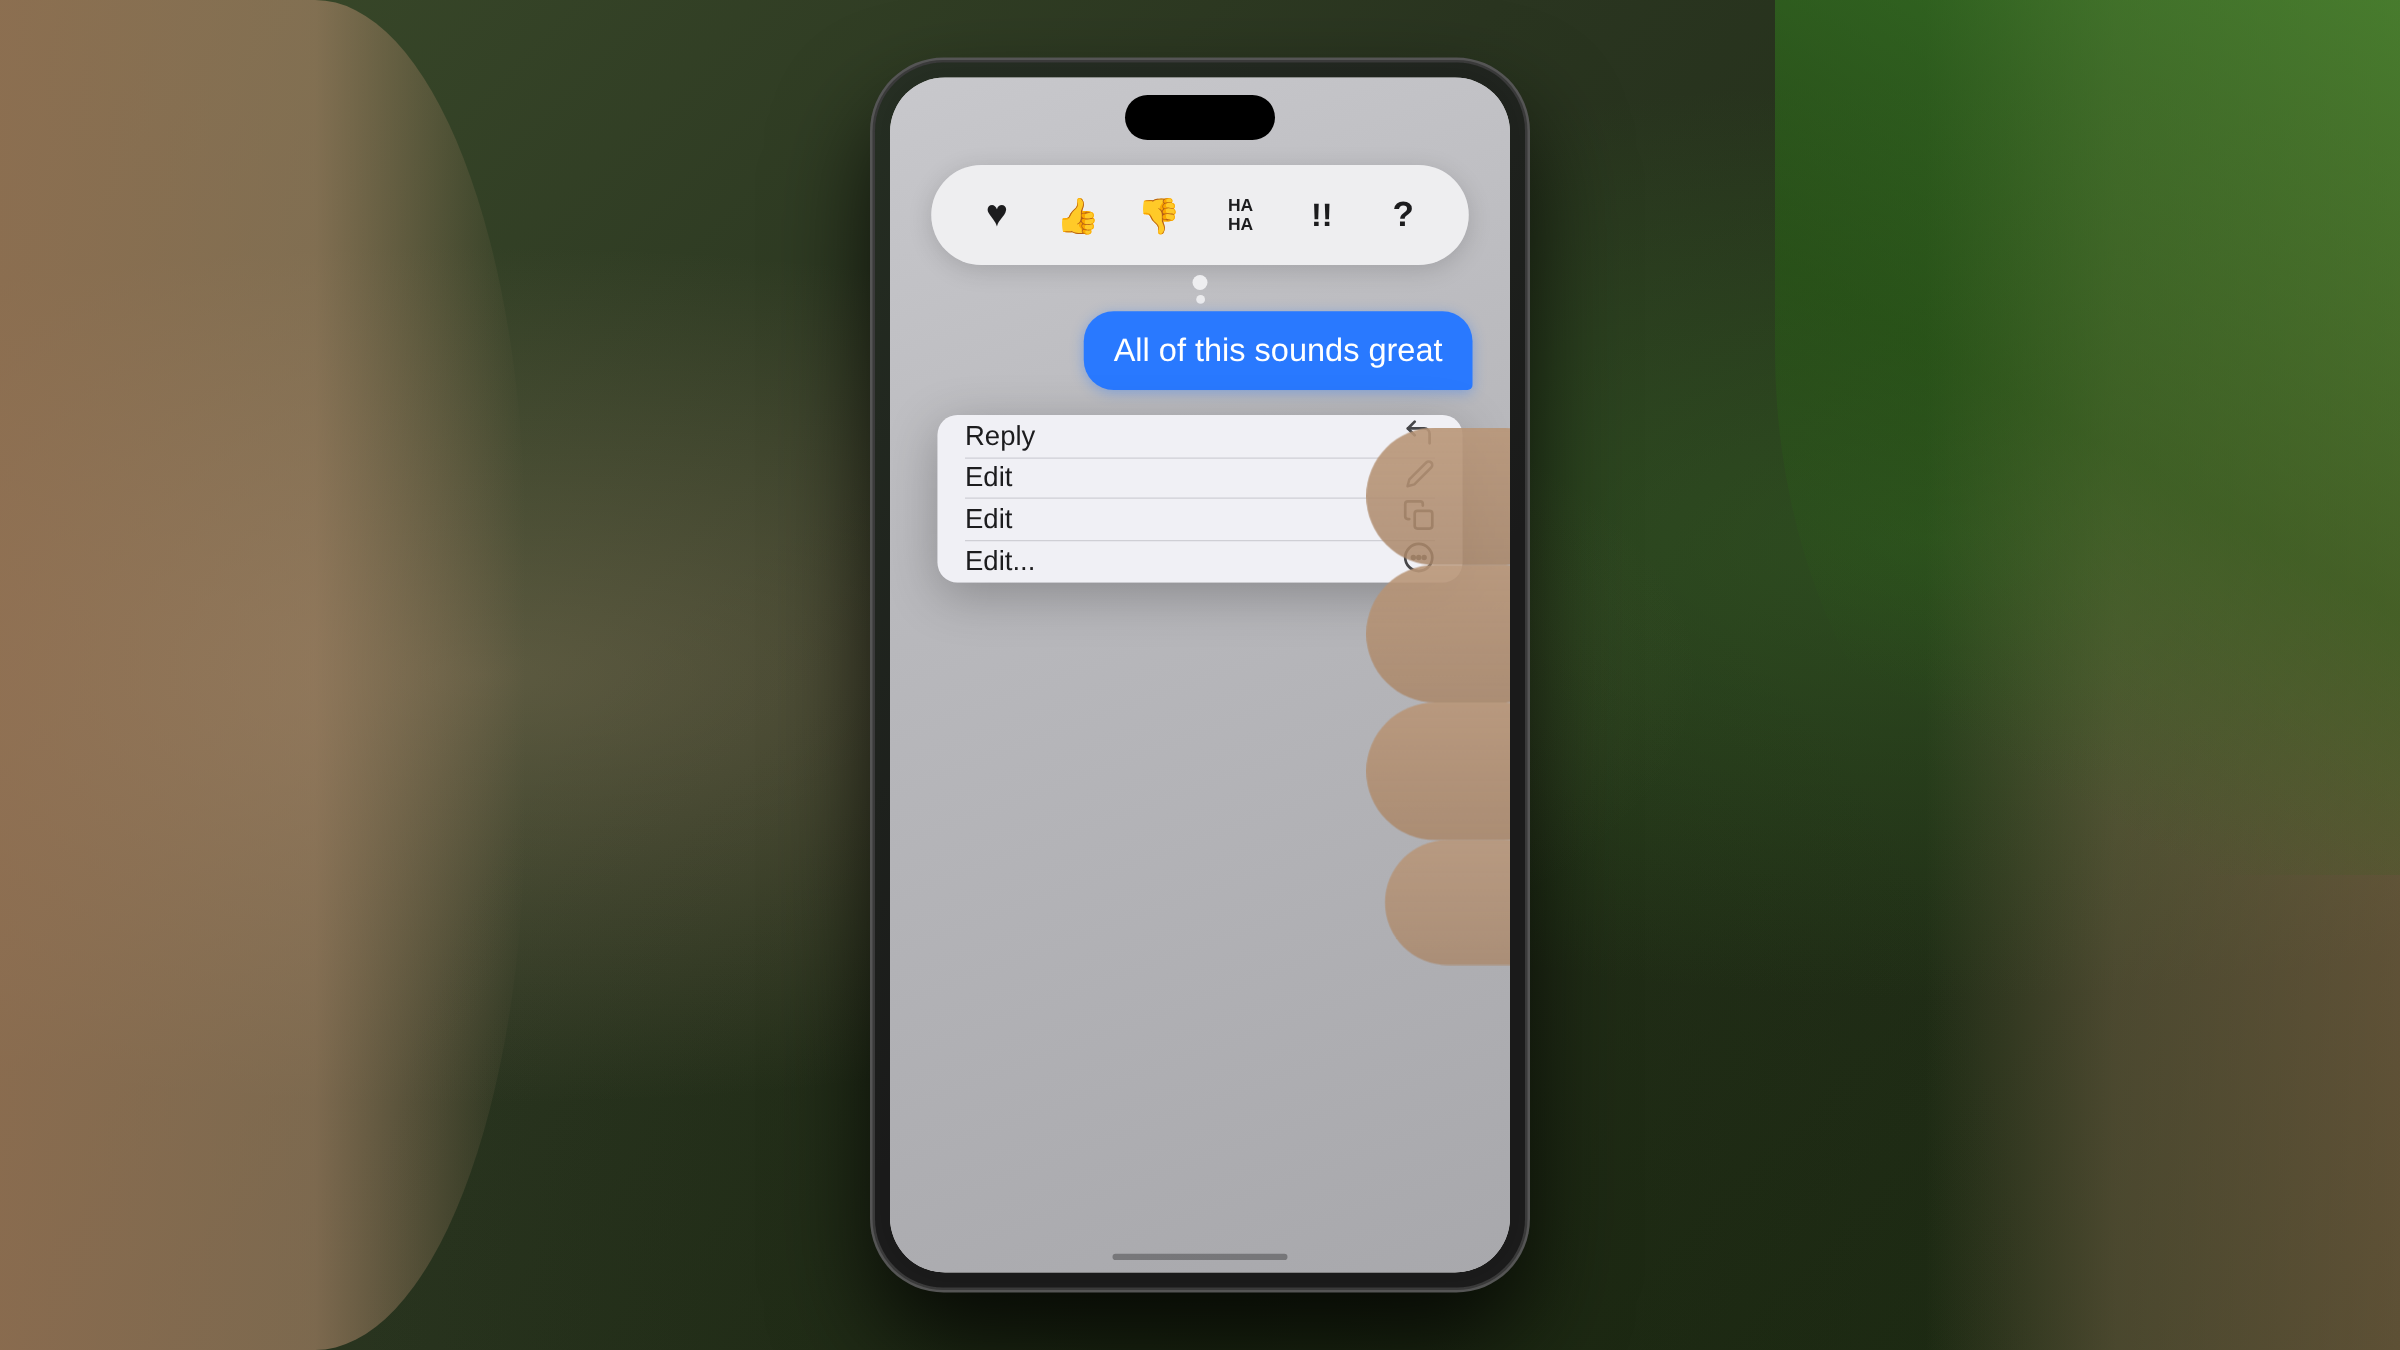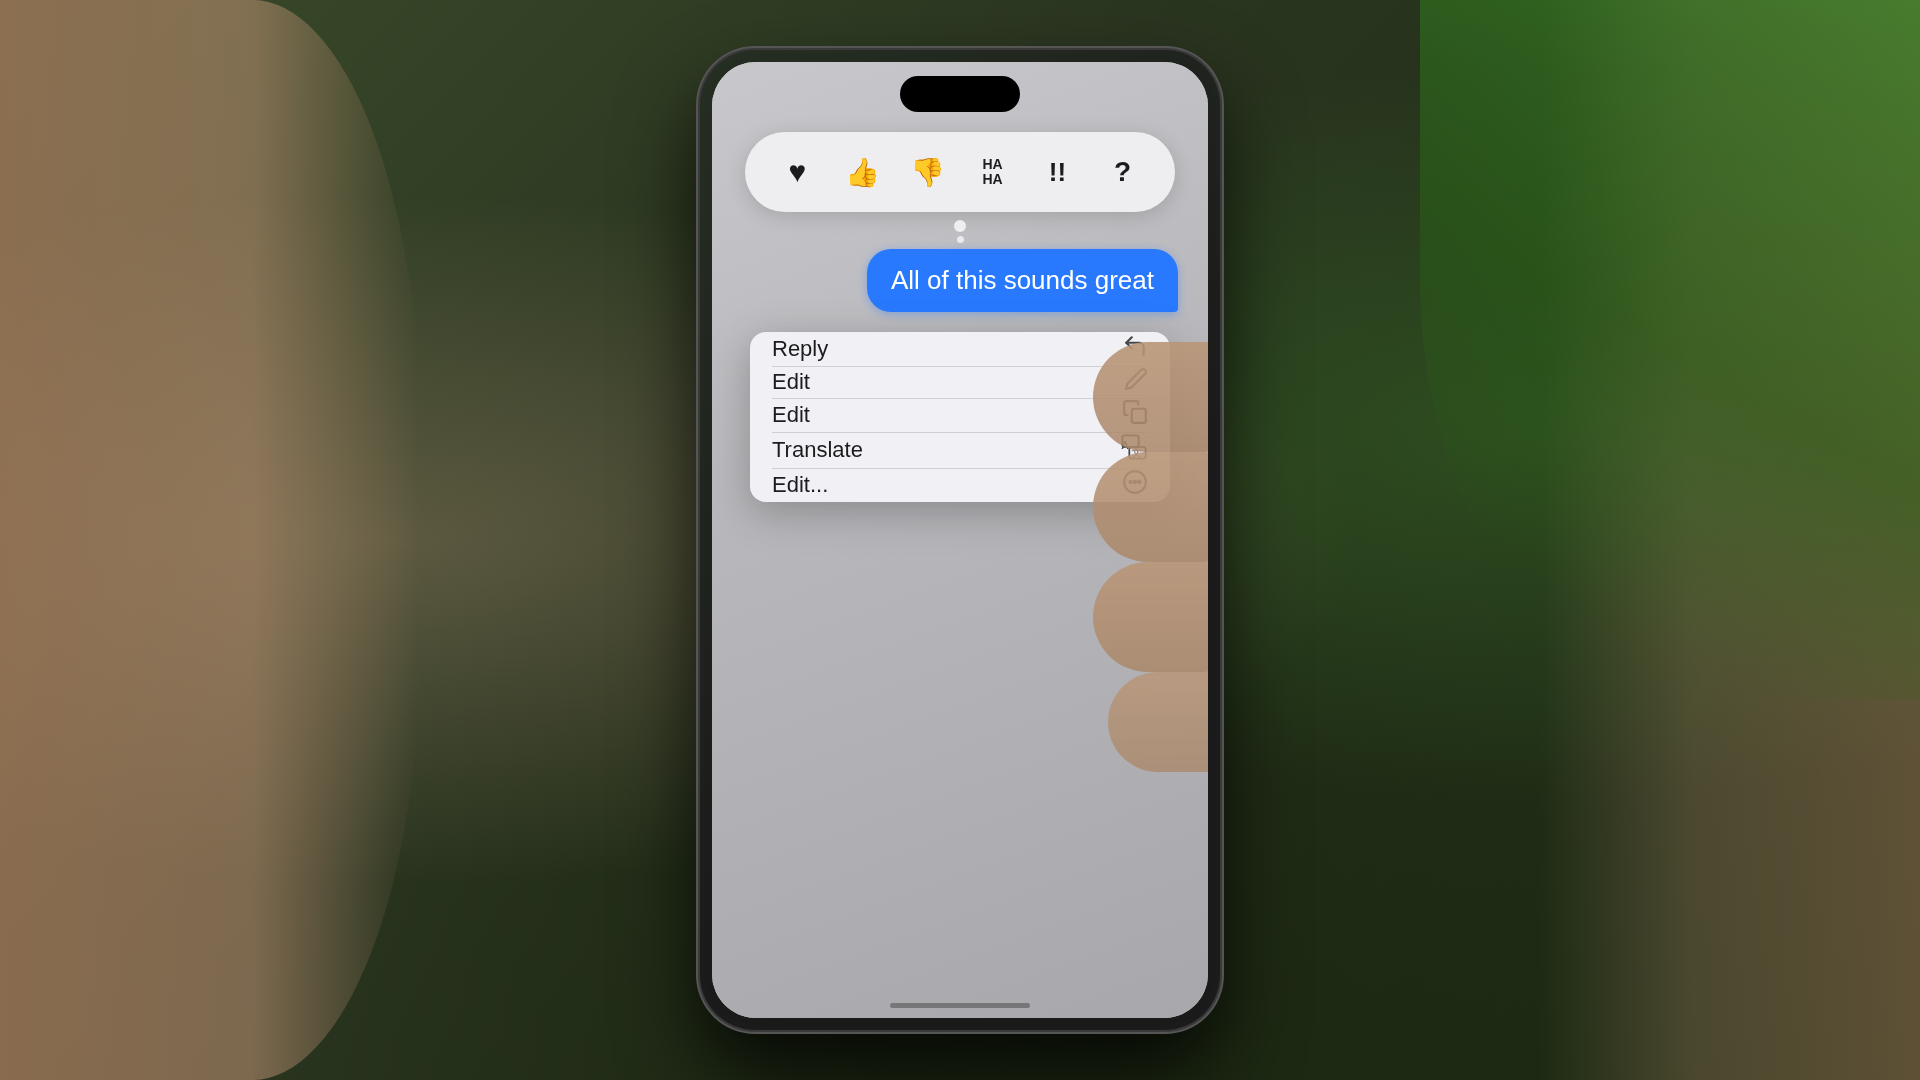--- a/index.html
+++ b/index.html
@@ -377,31 +377,20 @@
             <div class="menu-item">
               <span class="menu-item-label">Edit</span>
               <span class="menu-item-icon">
                 <svg width="26" height="26" viewBox="0 0 24 24" fill="none" stroke="currentColor" stroke-width="2" stroke-linecap="round" stroke-linejoin="round">
                   <rect x="9" y="9" width="13" height="13" rx="2" ry="2"></rect>
                   <path d="M5 15H4a2 2 0 0 1-2-2V4a2 2 0 0 1 2-2h9a2 2 0 0 1 2 2v1"></path>
                 </svg>
               </span>
             </div>
 
-            <div class="menu-item">
-              <span class="menu-item-label">Translate</span>
-              <span class="menu-item-icon">
-                <svg width="28" height="28" viewBox="0 0 24 24" fill="currentColor">
-                  <text x="1" y="14" font-size="9" font-weight="bold" font-family="sans-serif">A</text>
-                  <text x="10" y="20" font-size="8" font-weight="bold" font-family="sans-serif" fill="#555">文</text>
-                  <rect x="8" y="12" width="14" height="10" rx="2" fill="none" stroke="currentColor" stroke-width="1.5"></rect>
-                  <rect x="2" y="2" width="14" height="10" rx="2" fill="none" stroke="currentColor" stroke-width="1.5"></rect>
-                </svg>
-              </span>
-            </div>
 
             <div class="menu-item">
               <span class="menu-item-label">Edit...</span>
               <span class="menu-item-icon">
                 <svg width="26" height="26" viewBox="0 0 24 24" fill="none" stroke="currentColor" stroke-width="2" stroke-linecap="round" stroke-linejoin="round">
                   <circle cx="12" cy="12" r="10"></circle>
                   <circle cx="8" cy="12" r="1" fill="currentColor"></circle>
                   <circle cx="12" cy="12" r="1" fill="currentColor"></circle>
                   <circle cx="16" cy="12" r="1" fill="currentColor"></circle>
                 </svg>

